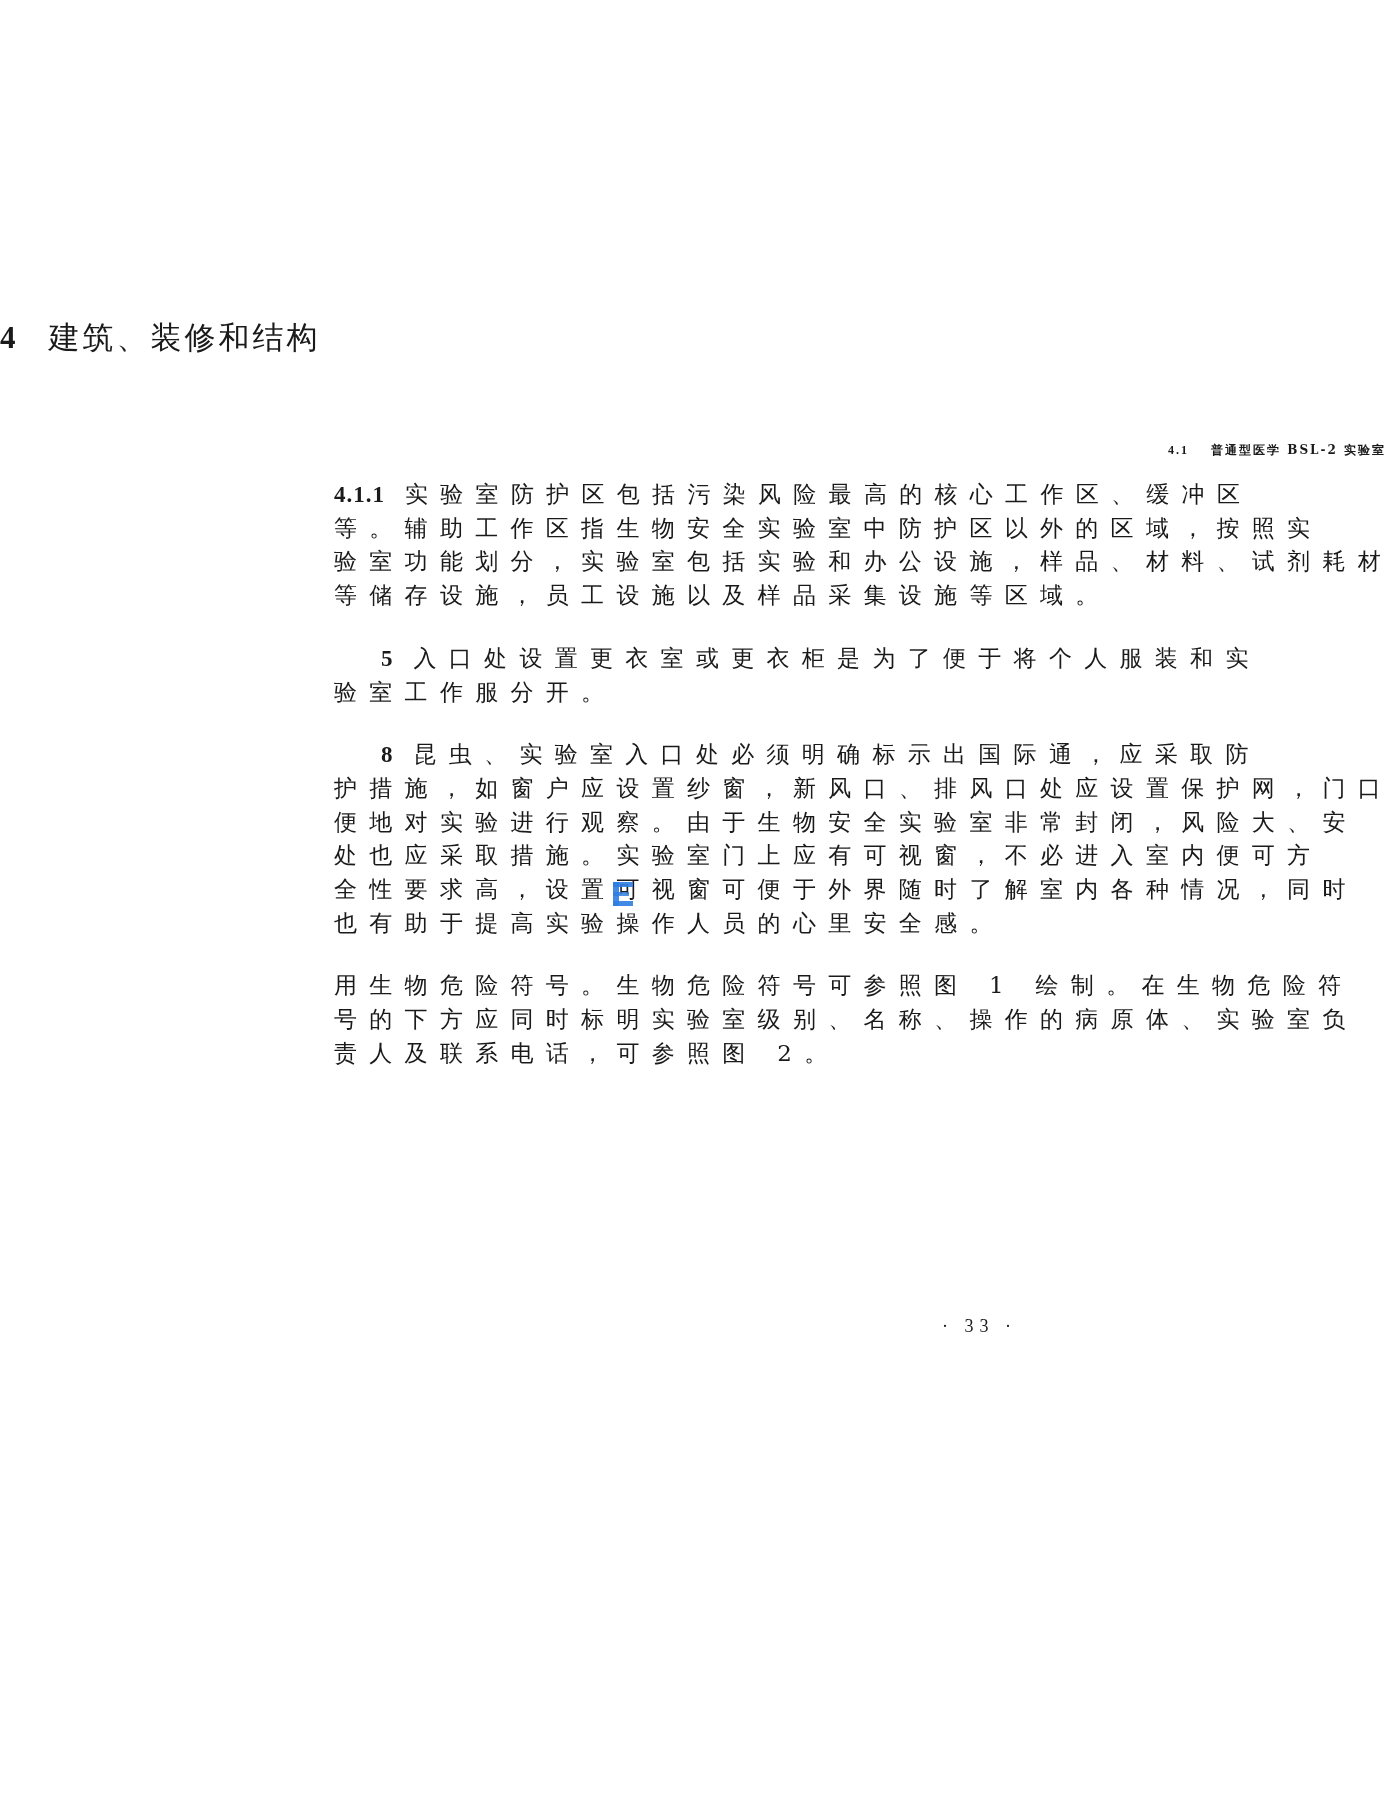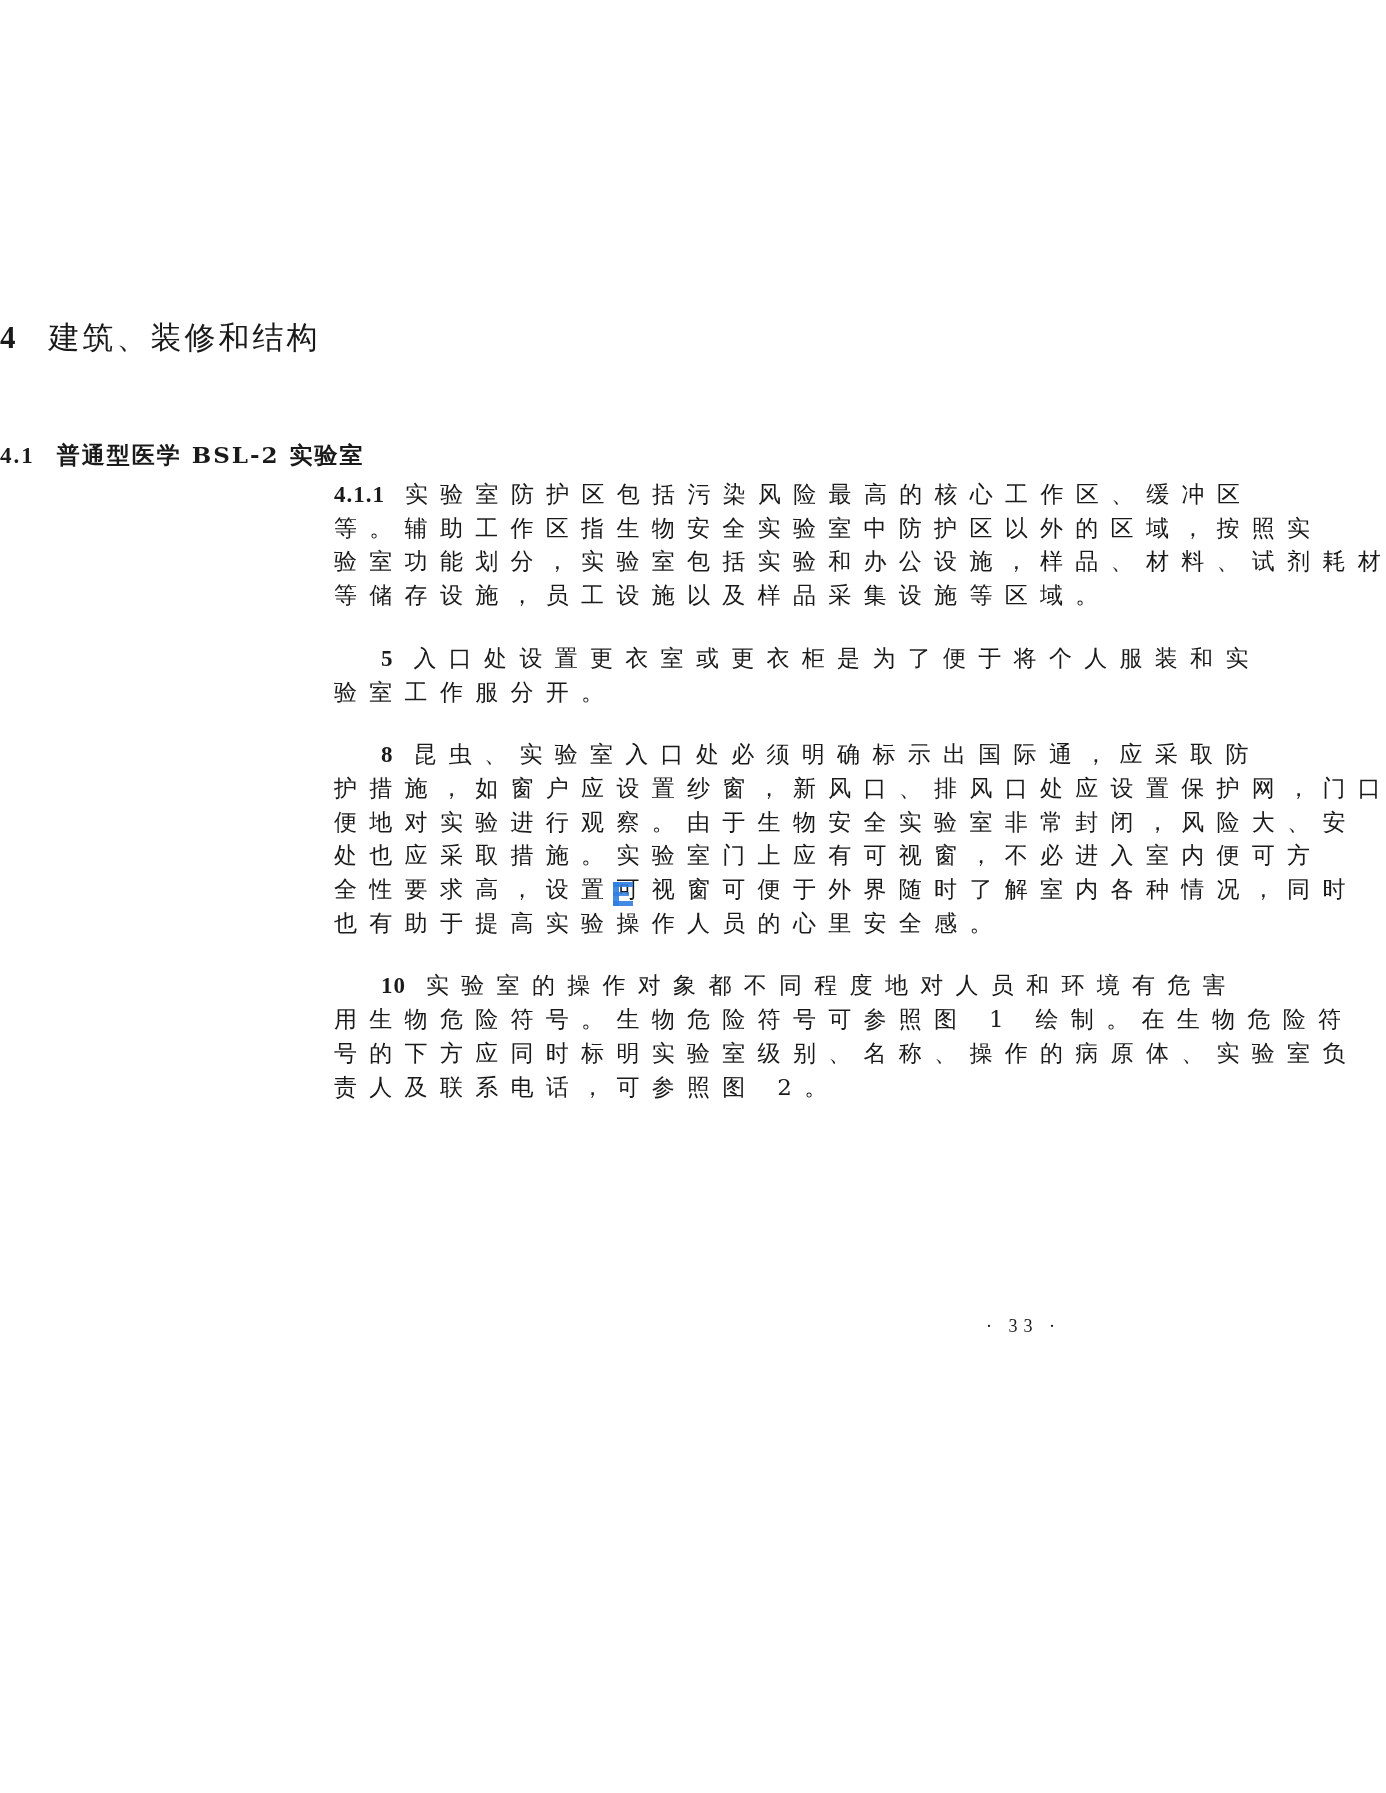--- a/index.html
+++ b/index.html
@@ -2,31 +2,31 @@
 <html><head>
 <meta charset="utf-8">
 <style>
   html, body { margin: 0; padding: 0; background: #ffffff; }
   body { width: 1386px; height: 1793px; position: relative; overflow: hidden;
          font-family: "DejaVu Serif", "Liberation Serif", serif; color: #1a1a1a; }
   .page { position: absolute; left: 0; top: 0; width: 1386px; height: 1793px; }
   .chapter-title { position: absolute; left: 0; width: 1386px; top: 296px; text-align: left;
                    font-size: 31px; letter-spacing: 3px; font-weight: normal; }
   .chapter-title .num { font-weight: bold; font-family: "Liberation Serif", serif; margin-right: 30px; }
-  .section-title { position: absolute; left: 0; width: 1386px; top: 421px; text-align: left;
-                   font-size: 23px; font-weight: bold; letter-spacing: 2px; }
+  .section-title { position: absolute; left: 0; width: 1386px; top: 432px; text-align: right;
+                   font-size: 12px; font-weight: bold; letter-spacing: 2px; }
   .section-title .num { margin-right: 22px; font-family: "Liberation Serif", serif; }
   .body { position: absolute; left: 322px; top: 466px; width: 700px; }
   .para { margin: 12px; font-size: 23px; line-height: 33.7px; letter-spacing: 12.3px; white-space: nowrap; }
   .para .line { display: block; }
   .para .indent { padding-left: 47px; }
   .para .lead { font-weight: bold; font-family: "Liberation Serif", serif; letter-spacing: 1px; margin-right: 20px; }
   .gap { height: 5px; }
   .watermark { position: absolute; left: 611px; top: 880px; width: 24px; height: 28px; }
-  .page-number { position: absolute; left: 986px; top: 1316px; font-size: 18px; letter-spacing: 6px;
+  .page-number { position: absolute; left: 942px; top: 1316px; font-size: 18px; letter-spacing: 6px;
                  font-family: "Liberation Serif", serif; }
 </style>
 </head>
 <body>
 
 <div class="page">
 
   <h1 class="chapter-title">
     <span class="num">4</span><span>建筑、装修和结构</span>
   </h1>
@@ -55,21 +55,20 @@
       <span class="line indent"><span class="lead">8</span><span>昆虫、实验室入口处必须明确标示出国际通，应采取防</span></span>
       <span class="line">护措施，如窗户应设置纱窗，新风口、排风口处应设置保护网，门口</span>
       <span class="line">便地对实验进行观察。由于生物安全实验室非常封闭，风险大、安</span>
       <span class="line">处也应采取措施。实验室门上应有可视窗，不必进入室内便可方</span>
       <span class="line">全性要求高，设置可视窗可便于外界随时了解室内各种情况，同时</span>
       <span class="line">也有助于提高实验操作人员的心里安全感。</span>
     </p>
     <div class="gap"></div>
 
     <p class="para">
-      <span class="line indent"><span class="lead">10</span><span>实验室的操作对象都不同程度地对人员和环境有危害</span></span>
       <span class="line">用生物危险符号。生物危险符号可参照图 1 绘制。在生物危险符</span>
       <span class="line">号的下方应同时标明实验室级别、名称、操作的病原体、实验室负</span>
       <span class="line">责人及联系电话，可参照图 2。</span>
     </p>
   </div>
 
   <svg class="watermark" viewBox="0 0 24 28">
     <rect x="2" y="2" width="20" height="5" fill="#2f7de1" opacity="0.9"></rect>
     <rect x="2" y="2" width="6" height="24" fill="#2f7de1" opacity="0.9"></rect>
     <rect x="2" y="12" width="16" height="4" fill="#2f7de1" opacity="0.85"></rect>

